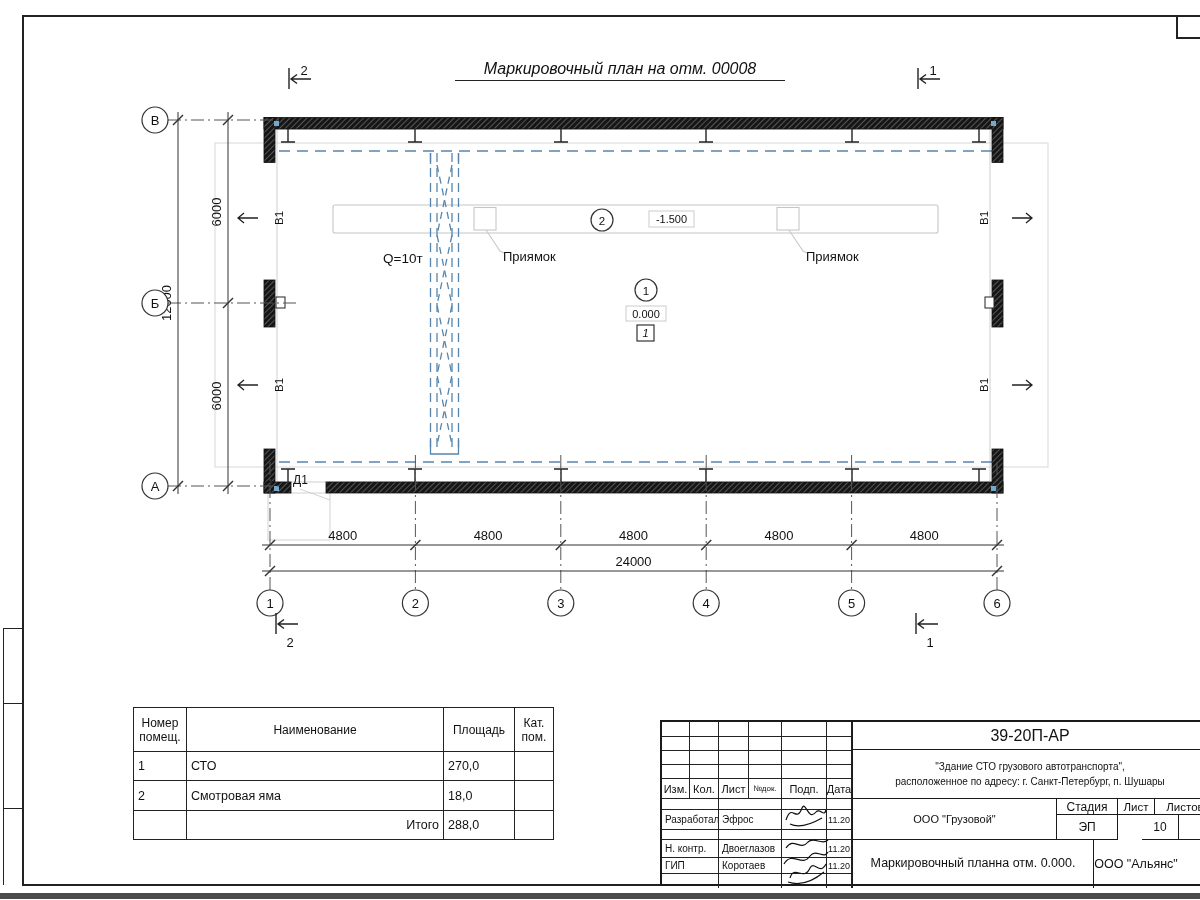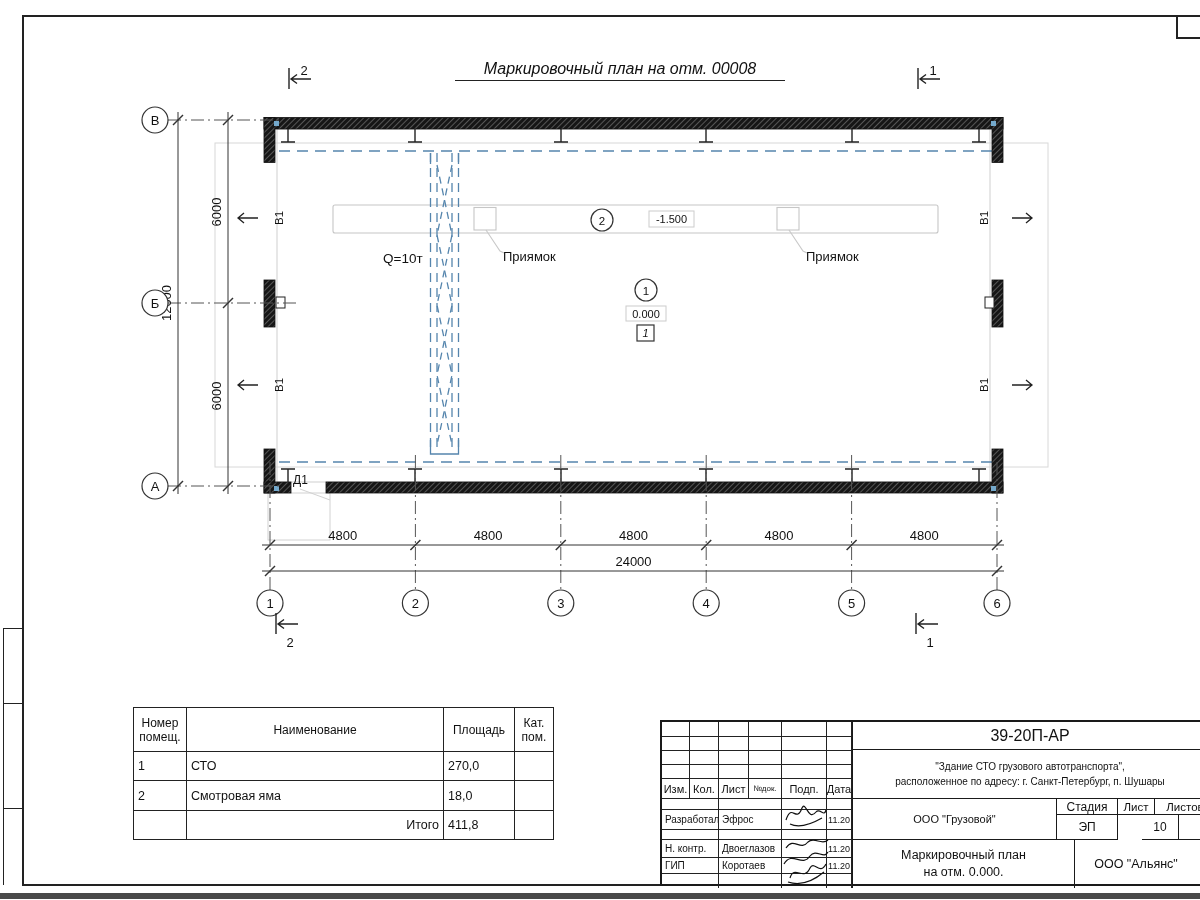--- a/index.html
+++ b/index.html
@@ -245,21 +245,21 @@
     </tr>
     <tr>
       <td class="c" style="height:29px;">2</td>
       <td class="l">Смотровая яма</td>
       <td class="c">18,0</td>
       <td class="c"></td>
     </tr>
     <tr>
       <td class="c" style="height:28px;"></td>
       <td class="r">Итого</td>
-      <td class="c">411,8</td>
+      <td class="c">288,0</td>
       <td class="c"></td>
     </tr>
   </tbody>
     </table>
 
   <div class="tb">
     <div class="rev-grid">
       <i></i>
         <i></i>
         <i></i>
@@ -331,21 +331,21 @@
     <div class="cell" style="left:190px;top:0;width:355px;height:28px;border-left:1.5px solid #1a1a1a;border-bottom:1.5px solid #1a1a1a;font-size:16px;">
       <span>39-20П-АР</span>
     </div>
     <div class="cell" style="left:190px;top:28px;width:355px;height:49px;border-left:1.5px solid #1a1a1a;border-bottom:1.5px solid #1a1a1a;font-size:10px;flex-direction:column;line-height:1.5;">
       <span>"Здание СТО грузового автотранспорта",</span>
       <span>расположенное по адресу: г. Санкт-Петербург, п. Шушары</span>
     </div>
     <div class="cell" style="left:190px;top:77px;width:205px;height:41px;border-left:1.5px solid #1a1a1a;border-right:1.5px solid #1a1a1a;border-bottom:1.5px solid #1a1a1a;font-size:11px;">
       <span>ООО "Грузовой"</span>
     </div>
-    <div class="cell" style="left:190px;top:118px;width:223px;height:48px;border-left:1.5px solid #1a1a1a;border-right:1.5px solid #1a1a1a;font-size:12.5px;flex-direction:column;line-height:1.4;">
+    <div class="cell" style="left:190px;top:118px;width:242px;height:48px;border-left:1.5px solid #1a1a1a;border-right:1.5px solid #1a1a1a;font-size:12.5px;flex-direction:row;line-height:1.4;">
       <span>Маркировочный план</span>
       <span>на отм. 0.000.</span>
     </div>
     <div class="cell" style="left:395px;top:77px;width:61px;height:16px;border-right:1.5px solid #1a1a1a;border-bottom:1px solid #1a1a1a;font-size:12px;">
       <span>Стадия</span>
     </div>
     <div class="cell" style="left:456px;top:77px;width:37px;height:16px;border-right:1.5px solid #1a1a1a;border-bottom:1px solid #1a1a1a;font-size:11.5px;">
       <span>Лист</span>
     </div>
     <div class="cell" style="left:493px;top:77px;width:60px;height:16px;border-bottom:1px solid #1a1a1a;font-size:11.5px;">

